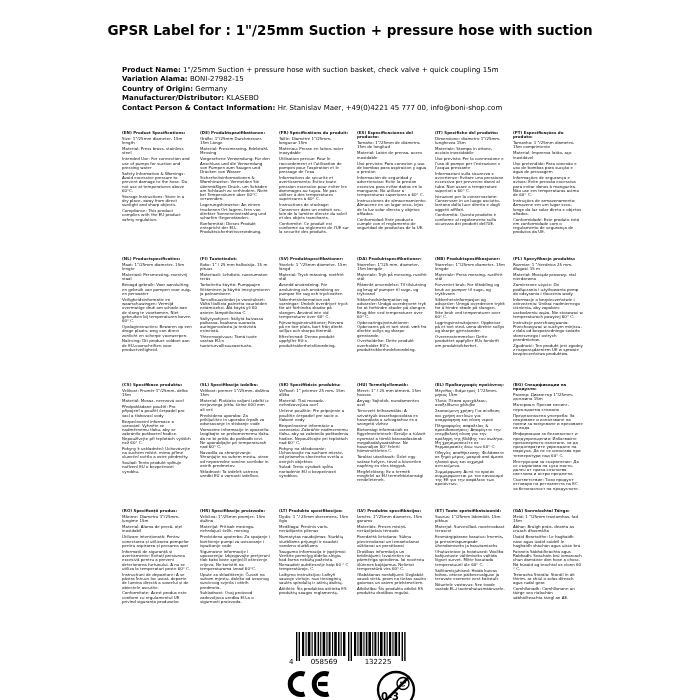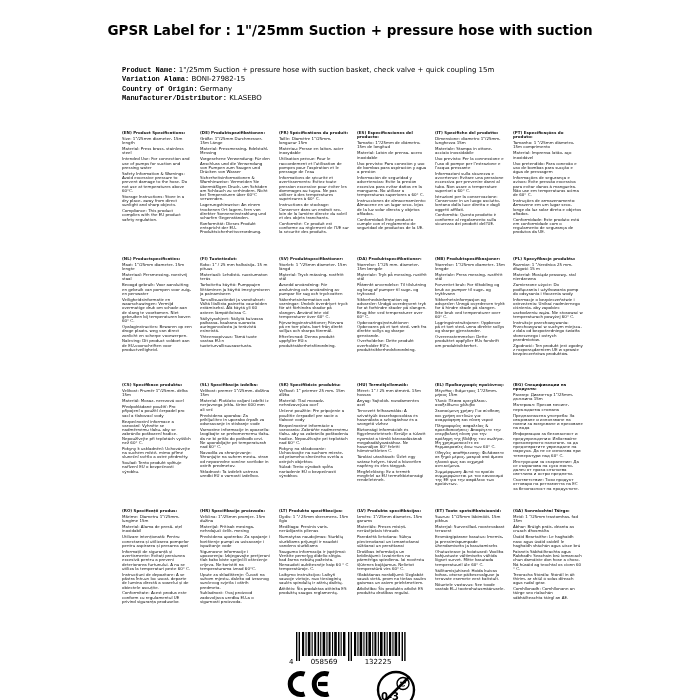--- a/index.html
+++ b/index.html
@@ -2,21 +2,21 @@
 <html><head>
 <meta charset="utf-8">
 <style>
   html,body{margin:0;padding:0;background:#e8e8e8;}
   .page{width:700px;height:700px;position:relative;background:#ffffff;
         font-family:"DejaVu Sans",sans-serif;color:#000;overflow:hidden;margin:0 auto;}
   .title{position:absolute;top:22px;left:50%;transform:translateX(-50%);
          width:520px;text-align:center;font-weight:bold;font-size:13.5px;line-height:1.28;}
   .info{position:absolute;left:122px;top:66px;font-size:7px;line-height:1.34;}
   .info-row{white-space:nowrap;}
-  .info-label{font-weight:bold;font-family:Liberation Mono, monospace;}
+  .info-label{font-weight:bold;}
   .grid{position:absolute;left:122px;top:131px;width:472px;
         display:grid;grid-template-columns:repeat(6,78.3px);grid-auto-rows:126px;}
   .block{overflow:hidden;padding-right:6px;}
   .block-inner{width:140px;transform:scale(0.5);transform-origin:top left;
                font-size:8px;line-height:1.06;color:#111;}
   .block-header{font-weight:bold;margin-bottom:3px;}
   .block-par{margin-bottom:3.5px;}
   .footer{position:absolute;top:632px;left:0;width:700px;
           display:flex;flex-direction:column;align-items:center;}
   .barcode svg{display:block;}
@@ -41,20 +41,24 @@
       <span class="info-label">Variation Alama:</span>
       <span>BONI-27982-15</span>
     </div>
     <div class="info-row">
       <span class="info-label">Country of Origin:</span>
       <span>Germany</span>
     </div>
     <div class="info-row">
       <span class="info-label">Manufacturer/Distributor:</span>
       <span>KLASEBO</span>
+    </div>
+    <div class="info-row">
+      <span class="info-label">Contact Person &amp; Contact Information:</span>
+      <span>Hr. Stanislav Maer, +49(0)4221 45 777 00, info@boni-shop.com</span>
     </div>
   </div>
 
   <div class="grid">
     <div class="block">
       <div class="block-inner">
         <div class="block-header">(EN) Product Specifications:</div>
       <div class="block-par">Size: 1"/25mm diameter, 15m length</div>
           <div class="block-par">Material: Press brass, stainless steel</div>
           <div class="block-par">Intended Use: For connection and use of pumps for suction and pressing water</div>

